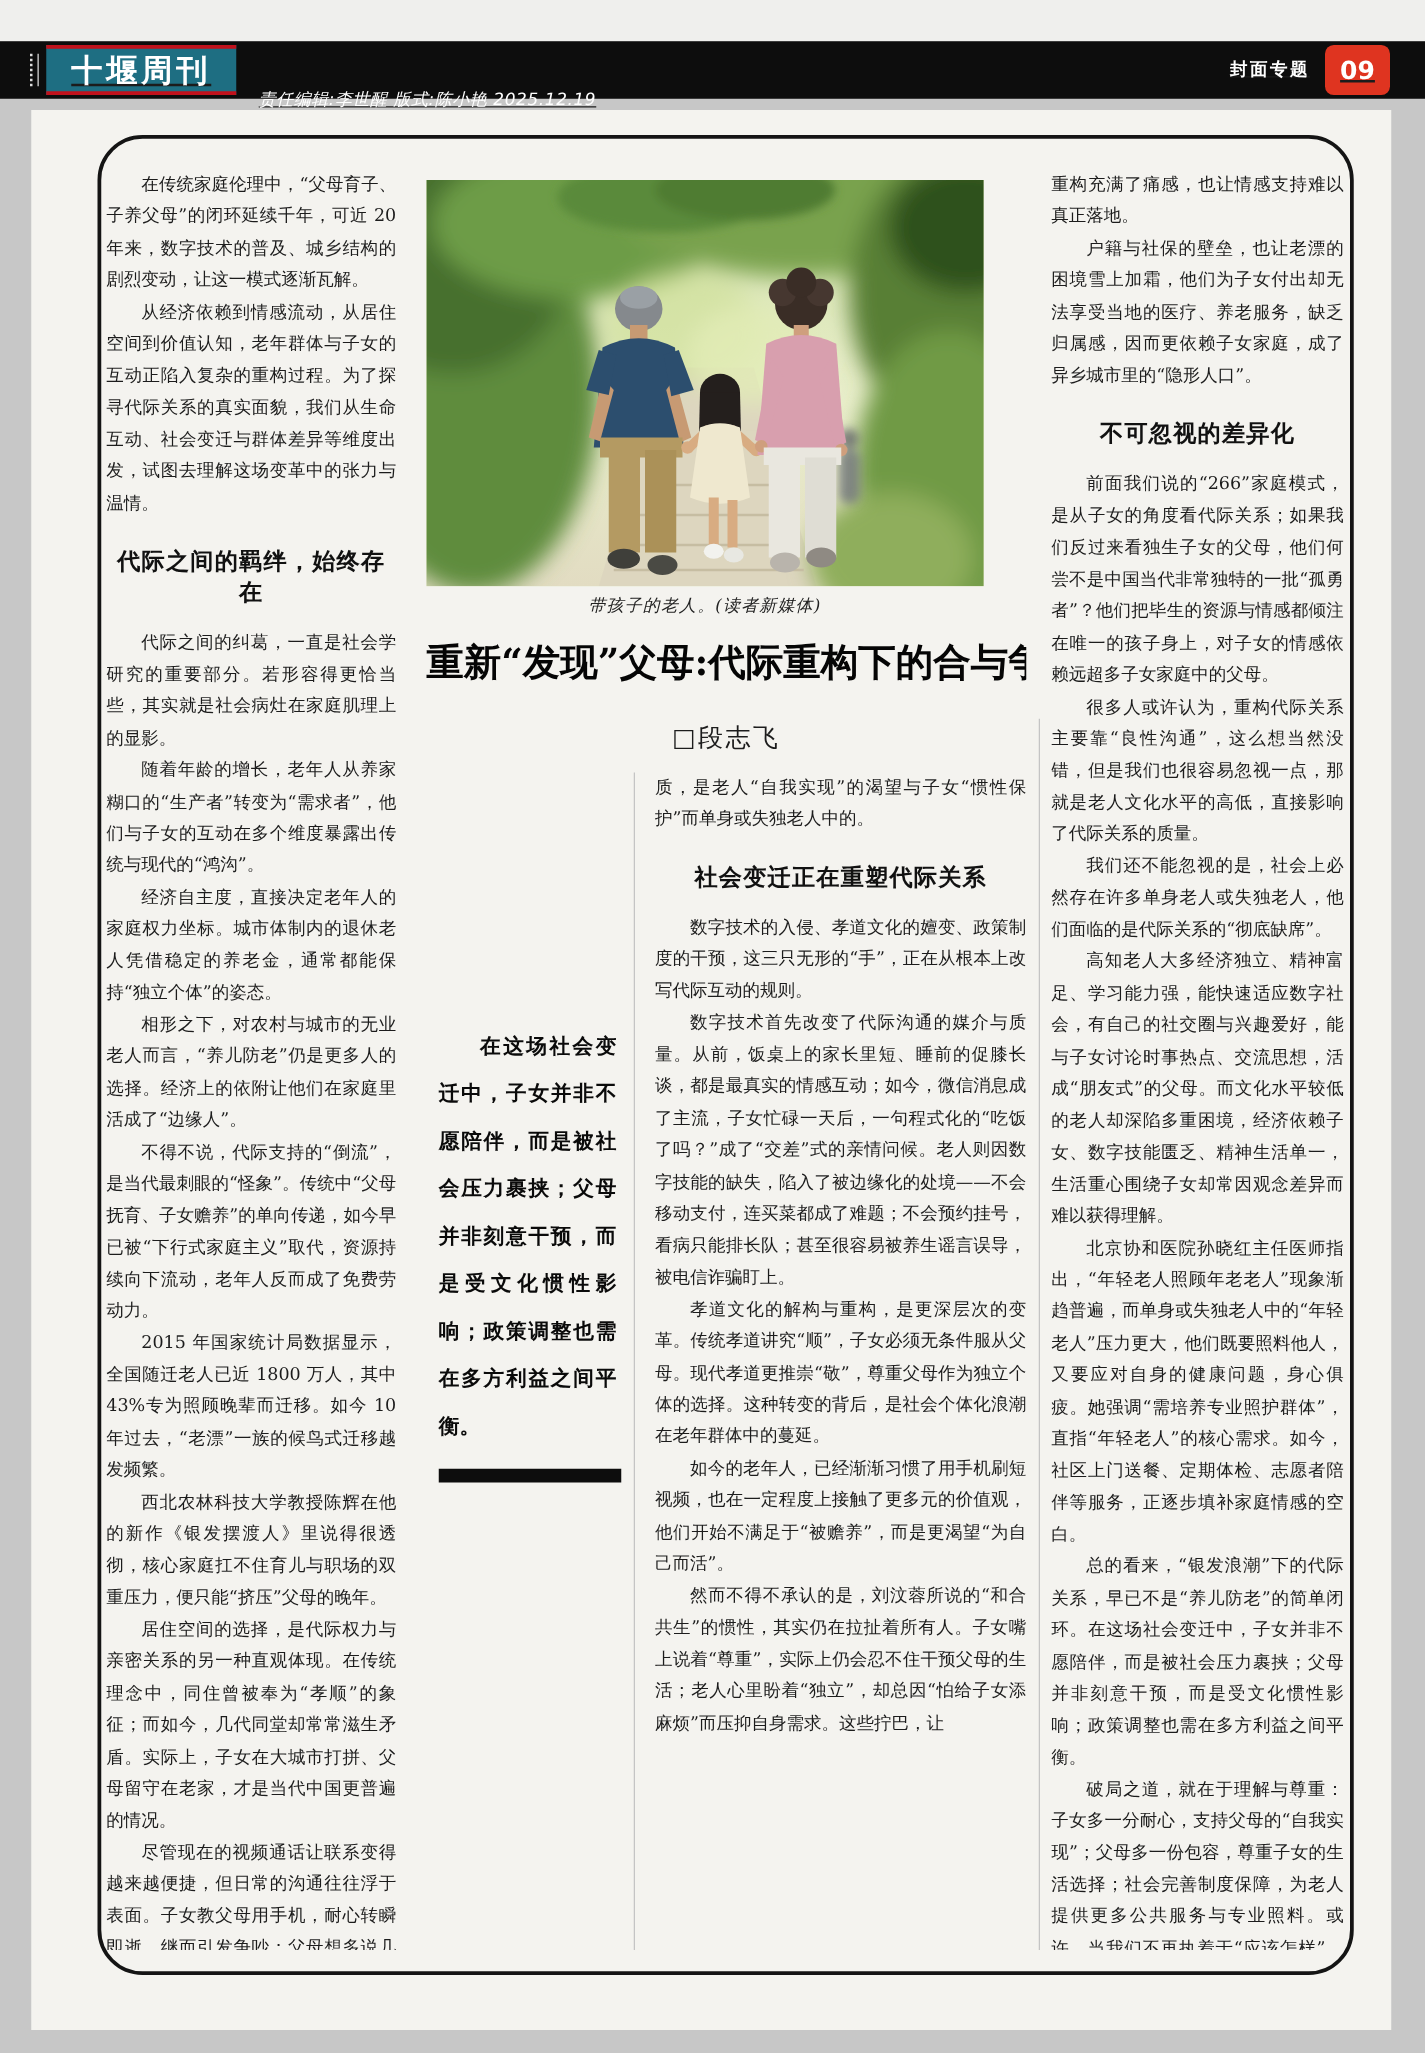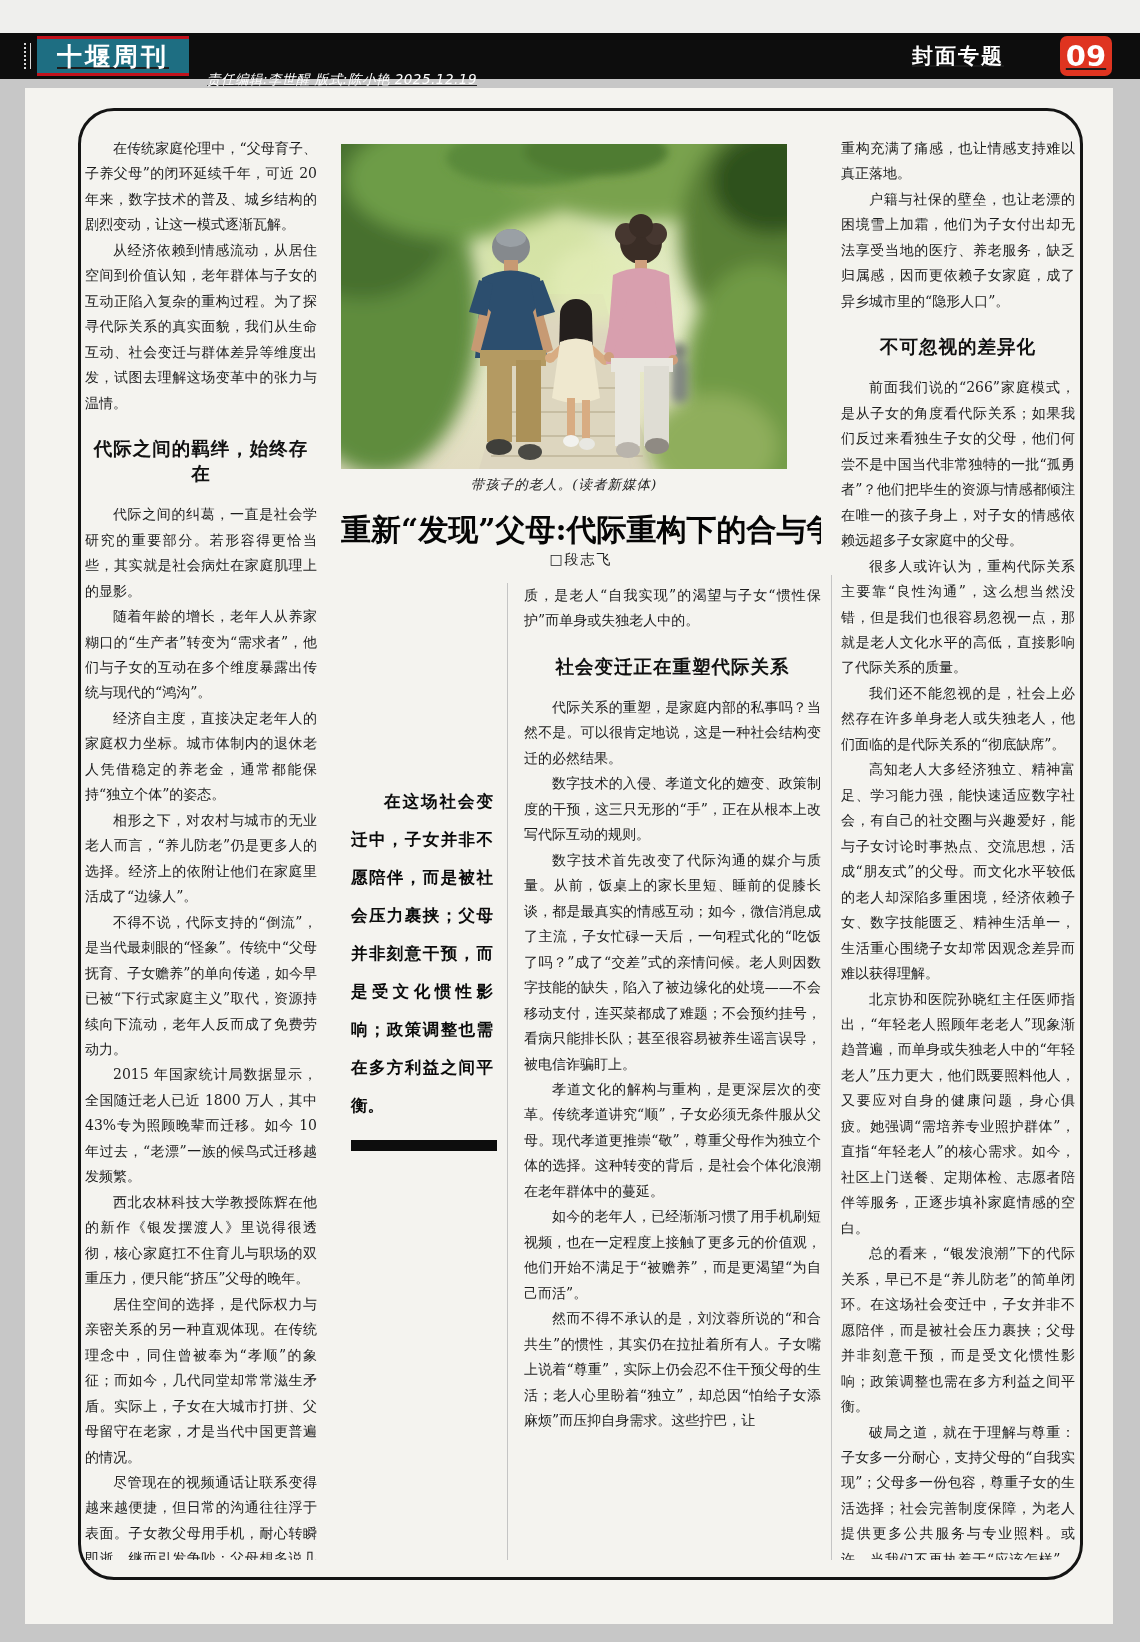--- a/index.html
+++ b/index.html
@@ -11,42 +11,42 @@
   html,body{width:1140px;height:1642px;overflow:hidden;}
   body{background:var(--canvas-bg);font-family:"DejaVu Serif","Liberation Serif",serif;color:var(--ink);position:relative;}
   .topstrip{height:33px;background:#efefed;}
   
   .mastbar{height:46px;background:var(--bar-black);display:flex;align-items:center;position:relative;text-decoration:underline;}
   .mh-tick{width:7px;height:26px;margin-left:24px;border-left:2px dotted #fff;border-right:1px solid #fff;opacity:.85;}
   .mh-logo{margin-left:6px;background:var(--masthead-teal);border-top:3px solid var(--deep-red);border-bottom:3px solid var(--deep-red);height:40px;width:152px;display:flex;align-items:center;justify-content:center;}
   .mh-logo span{color:#fff;font-weight:bold;font-size:25px;letter-spacing:3px;font-family:"DejaVu Serif",serif;}
   .mh-credits{color:#fff;font-style:italic;font-size:13.5px;margin-left:18px;letter-spacing:.5px;font-family:"DejaVu Sans","Liberation Sans",sans-serif;margin-top:48px;}
   .mh-right{margin-left:auto;display:flex;align-items:center;margin-right:28px;gap:12px;}
-  .mh-section{color:#fff;font-weight:bold;font-size:21px;letter-spacing:2px;font-family:"DejaVu Sans","Liberation Sans",sans-serif;}
-  .mh-pageno{background:var(--accent-red);color:#fff;font-weight:bold;font-size:29px;border-radius:7px;width:52px;height:40px;display:flex;align-items:center;justify-content:center;font-family:"DejaVu Sans","Liberation Sans",sans-serif;margin-left:44px;}
+  .mh-section{color:#fff;font-weight:bold;font-size:14px;letter-spacing:2px;font-family:"DejaVu Sans","Liberation Sans",sans-serif;}
+  .mh-pageno{background:var(--accent-red);color:#fff;font-weight:bold;font-size:20px;border-radius:7px;width:52px;height:40px;display:flex;align-items:center;justify-content:center;font-family:"DejaVu Sans","Liberation Sans",sans-serif;}
   
   .sheet{position:absolute;left:25px;right:27px;top:88px;bottom:18px;background:var(--page-bg);}
   .frame{position:absolute;left:53px;top:20px;right:30px;bottom:44px;border:3px solid #141414;border-radius:36px;pointer-events:none;}
   .vrule{position:absolute;width:1px;background:var(--rule-gray);}
   .vrule-right{left:806px;top:487px;height:985px;}
   .content{position:absolute;left:60px;top:48px;width:990px;height:1424px;display:flex;}
   .col{overflow:hidden;height:1424px;}
   .col-left{width:232px;margin-right:24px;}
   .col-mid{width:480px;margin-right:20px;display:flex;flex-direction:column;}
   .col-right{width:234px;}
   
   .para{font-size:14px;line-height:1.82;text-align:justify;text-indent:2em;color:var(--ink);}
   .frag{text-indent:0;}
   .sec-head{font-family:"DejaVu Sans","Liberation Sans",sans-serif;font-weight:bold;font-size:18.5px;text-align:center;letter-spacing:1px;margin:20px 0 16px;color:#111;}
   
   .photo{margin-top:8px;width:446px;height:325px;overflow:hidden;background:#dfe5c2;}
   .photo svg{display:block;}
   .caption{width:446px;text-align:center;font-style:italic;font-size:13.5px;margin-top:7px;letter-spacing:1px;color:#222;}
   .headline{font-family:"DejaVu Serif","Liberation Serif",serif;font-weight:bold;font-size:30px;text-align:center;letter-spacing:0;margin-top:16px;white-space:nowrap;color:#050505;}
-  .byline{text-align:center;font-size:14px;margin-top:0;letter-spacing:2px;font-family:"DejaVu Sans","Liberation Sans",sans-serif;}
+  .byline{text-align:center;font-size:20px;margin-top:26px;letter-spacing:2px;font-family:"DejaVu Sans","Liberation Sans",sans-serif;}
   .mid-split{display:flex;flex:1;min-height:0;margin-top:14px;}
   .pullquote{width:166px;padding:200px 14px 0 10px;}
   .pq-text{font-size:16.5px;font-weight:bold;line-height:2.3;text-align:justify;text-indent:2em;color:#0a0a0a;}
   .pq-bar{width:146px;height:11px;background:#0d0d0d;margin-top:16px;}
   .midtext{flex:1;border-left:1px solid var(--rule-gray);padding-left:16px;overflow:hidden;}
 </style>
 </head>
 <body>
 
 <div class="topstrip"></div>
@@ -188,21 +188,20 @@
 
       <div class="mid-split">
         <aside class="pullquote">
           <p class="pq-text">在这场社会变迁中，子女并非不愿陪伴，而是被社会压力裹挟；父母并非刻意干预，而是受文化惯性影响；政策调整也需在多方利益之间平衡。</p>
           <div class="pq-bar"></div>
         </aside>
         <div class="midtext">
           <p class="para frag">质，是老人“自我实现”的渴望与子女“惯性保护”而单身或失独老人中的。</p>
           <h3 class="sec-head">社会变迁正在重塑代际关系</h3>
           <div>
-              <p class="para">代际关系的重塑，是家庭内部的私事吗？当然不是。可以很肯定地说，这是一种社会结构变迁的必然结果。</p>
               <p class="para">数字技术的入侵、孝道文化的嬗变、政策制度的干预，这三只无形的“手”，正在从根本上改写代际互动的规则。</p>
               <p class="para">数字技术首先改变了代际沟通的媒介与质量。从前，饭桌上的家长里短、睡前的促膝长谈，都是最真实的情感互动；如今，微信消息成了主流，子女忙碌一天后，一句程式化的“吃饭了吗？”成了“交差”式的亲情问候。老人则因数字技能的缺失，陷入了被边缘化的处境——不会移动支付，连买菜都成了难题；不会预约挂号，看病只能排长队；甚至很容易被养生谣言误导，被电信诈骗盯上。</p>
               <p class="para">孝道文化的解构与重构，是更深层次的变革。传统孝道讲究“顺”，子女必须无条件服从父母。现代孝道更推崇“敬”，尊重父母作为独立个体的选择。这种转变的背后，是社会个体化浪潮在老年群体中的蔓延。</p>
               <p class="para">如今的老年人，已经渐渐习惯了用手机刷短视频，也在一定程度上接触了更多元的价值观，他们开始不满足于“被赡养”，而是更渴望“为自己而活”。</p>
               <p class="para">然而不得不承认的是，刘汶蓉所说的“和合共生”的惯性，其实仍在拉扯着所有人。子女嘴上说着“尊重”，实际上仍会忍不住干预父母的生活；老人心里盼着“独立”，却总因“怕给子女添麻烦”而压抑自身需求。这些拧巴，让</p>
             </div>
         </div>
       </div>
     </div>
 

